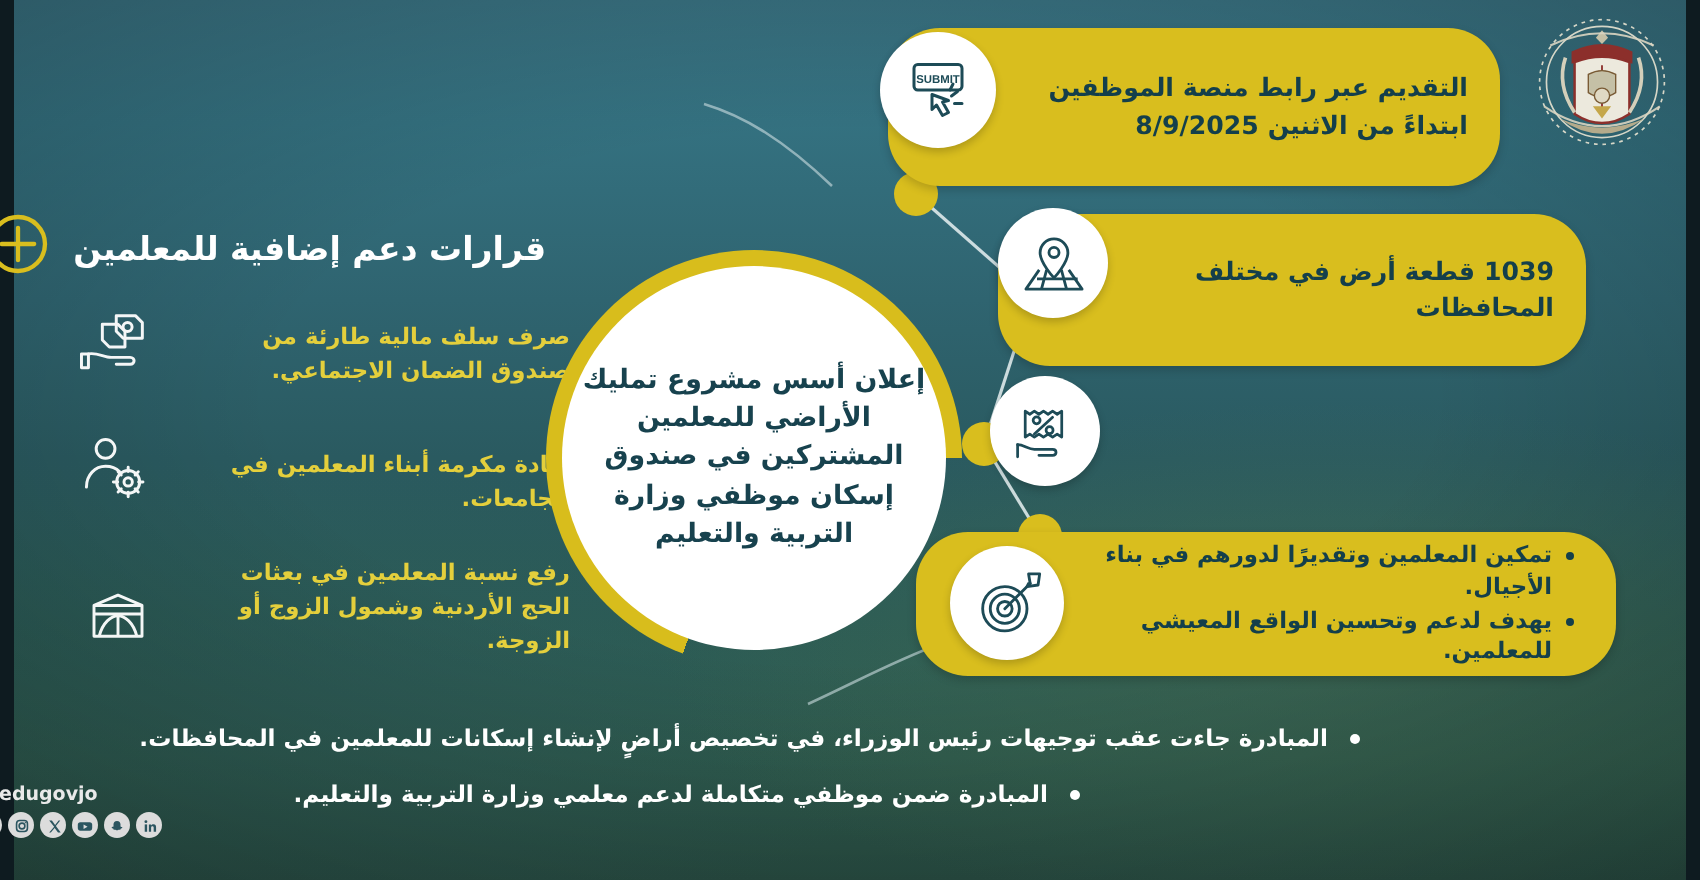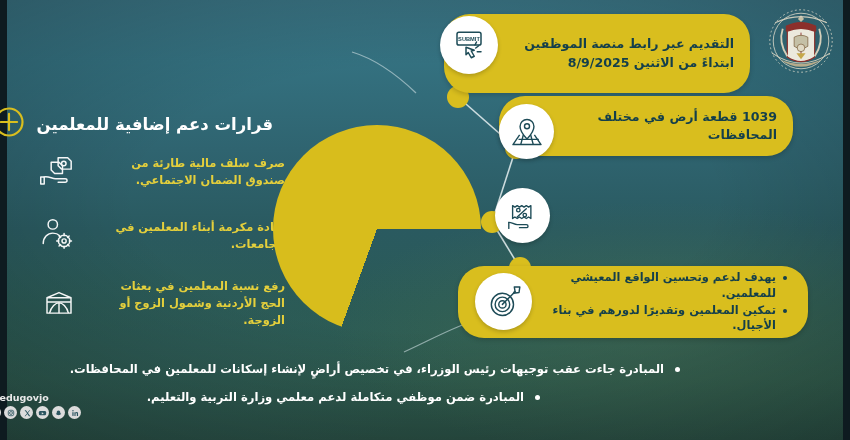--- a/index.html
+++ b/index.html
@@ -78,21 +78,21 @@
 
   
   #left-head{
     position:absolute;right:577px;top:104px;width:230px;
     display:flex;align-items:center;justify-content:space-between;gap:10px;z-index:4;
   }
   #left-head .lbl{
     color:#ffffff;font-weight:bold;font-size:16.5px;white-space:nowrap;
   }
   .left-item{
-    position:absolute;display:flex;align-items:center;gap:22px;z-index:4;
+    position:absolute;display:flex;align-items:flex-end;gap:22px;z-index:4;
   }
   .left-item .txt{
     color:#e4cf3c;font-weight:bold;font-size:11.4px;line-height:1.5;text-align:right;
   }
   .left-ic{flex:0 0 auto;opacity:.95;}
 
   
   #bottom{
     position:absolute;right:170px;top:362px;width:660px;z-index:4;
   }
@@ -143,34 +143,37 @@
       <path d="M404,352 C430,340 448,330 470,322"></path>
     </g>
     <circle cx="458" cy="97" r="11" fill="#d9be1e"></circle>
     <circle cx="516" cy="148" r="11" fill="#d9be1e"></circle>
     <circle cx="492" cy="222" r="11" fill="#d9be1e"></circle>
     <circle cx="520" cy="268" r="11" fill="#d9be1e"></circle>
     <circle cx="498" cy="318" r="7" fill="#ffffff"></circle>
   </svg>
 
   <div id="center-ring"></div>
+  <div id="center-circle">
+    <div id="center-text">إعلان أسس مشروع تمليك الأراضي للمعلمين المشتركين في صندوق إسكان موظفي وزارة التربية والتعليم</div>
+  </div>
 
   <div class="card" style="right:100px;top:14px;width:258px;height:79px;padding-right:0;padding-left:48px;">
     <div class="card-text">التقديم عبر رابط منصة الموظفين ابتداءً من الاثنين 8/9/2025</div>
   </div>
   <div class="icon-bubble" style="right:352px;top:16px;width:58px;height:58px;">
     <svg width="36" height="36" viewBox="0 0 48 48" fill="none" stroke="#1d4b57" stroke-width="2">
       <rect x="8" y="7" width="32" height="17" rx="2.5"></rect>
       <text x="24" y="19" font-size="7.6" font-family="Liberation Sans, sans-serif" font-weight="bold" fill="#1d4b57" stroke="none" text-anchor="middle">SUBMIT</text>
       <path d="M20 27 l0 10 l3 -3 l4 7 l4 -2 l-4 -7 l4 -1 z" stroke-linejoin="round"></path>
       <path d="M33 28 l4 -3 M35 33 l5 0 M32 24 l2 -4" stroke-linecap="round"></path>
     </svg>
   </div>
 
-  <div class="card" style="right:57px;top:96px;width:248px;height:60px;padding-left:46px;">
+  <div class="card" style="right:57px;top:107px;width:248px;height:76px;padding-left:46px;">
     <div class="card-text">1039 قطعة أرض في مختلف المحافظات</div>
   </div>
   <div class="icon-bubble" style="right:296px;top:104px;width:55px;height:55px;">
     <svg width="36" height="34" viewBox="0 0 48 46" fill="none" stroke="#1d4b57" stroke-width="1.9">
       <path d="M24 6 c-5.2 0 -9.4 4.2 -9.4 9.4 c0 7 9.4 17 9.4 17 s9.4 -10 9.4 -17 c0 -5.2 -4.2 -9.4 -9.4 -9.4 z"></path>
       <circle cx="24" cy="15.2" r="3.4"></circle>
       <path d="M14 27 L5 40 L43 40 L34 27" stroke-linejoin="round"></path>
       <path d="M12.5 33 L40 33 M19 27 L15.5 40 M29 27 L32.5 40"></path>
     </svg>
   </div>
@@ -182,22 +185,22 @@
       <circle cx="27" cy="22.5" r="2.3"></circle>
       <path d="M29 14 L17 25" stroke-linecap="round"></path>
       <path d="M6 32 c4 0 7 3 11 3 l12 0 c3 0 3 4 0 4 l-9 0" stroke-linecap="round" stroke-linejoin="round"></path>
       <path d="M6 32 l0 8" stroke-linecap="round"></path>
     </svg>
   </div>
 
   <div class="card" style="right:42px;top:266px;width:296px;height:72px;padding-left:54px;">
     <div class="card-text bullets">
       <ul>
+        <li>تمكين المعلمين وتقديرًا لدورهم في بناء الأجيال.</li>
         <li>يهدف لدعم وتحسين الواقع المعيشي للمعلمين.</li>
-        <li>تمكين المعلمين وتقديرًا لدورهم في بناء الأجيال.</li>
       </ul>
     </div>
   </div>
   <div class="icon-bubble" style="right:318px;top:273px;width:57px;height:57px;">
     <svg width="38" height="38" viewBox="0 0 48 48" fill="none" stroke="#1d4b57" stroke-width="1.8">
       <circle cx="22" cy="27" r="14"></circle>
       <circle cx="22" cy="27" r="9.2"></circle>
       <circle cx="22" cy="27" r="4.6"></circle>
       <path d="M22 27 L38 11" stroke-linecap="round"></path>
       <path d="M38 11 l-1 -6 l7 0 l-1 7 l-7 1 l1 -2 z" stroke-linejoin="round"></path>

